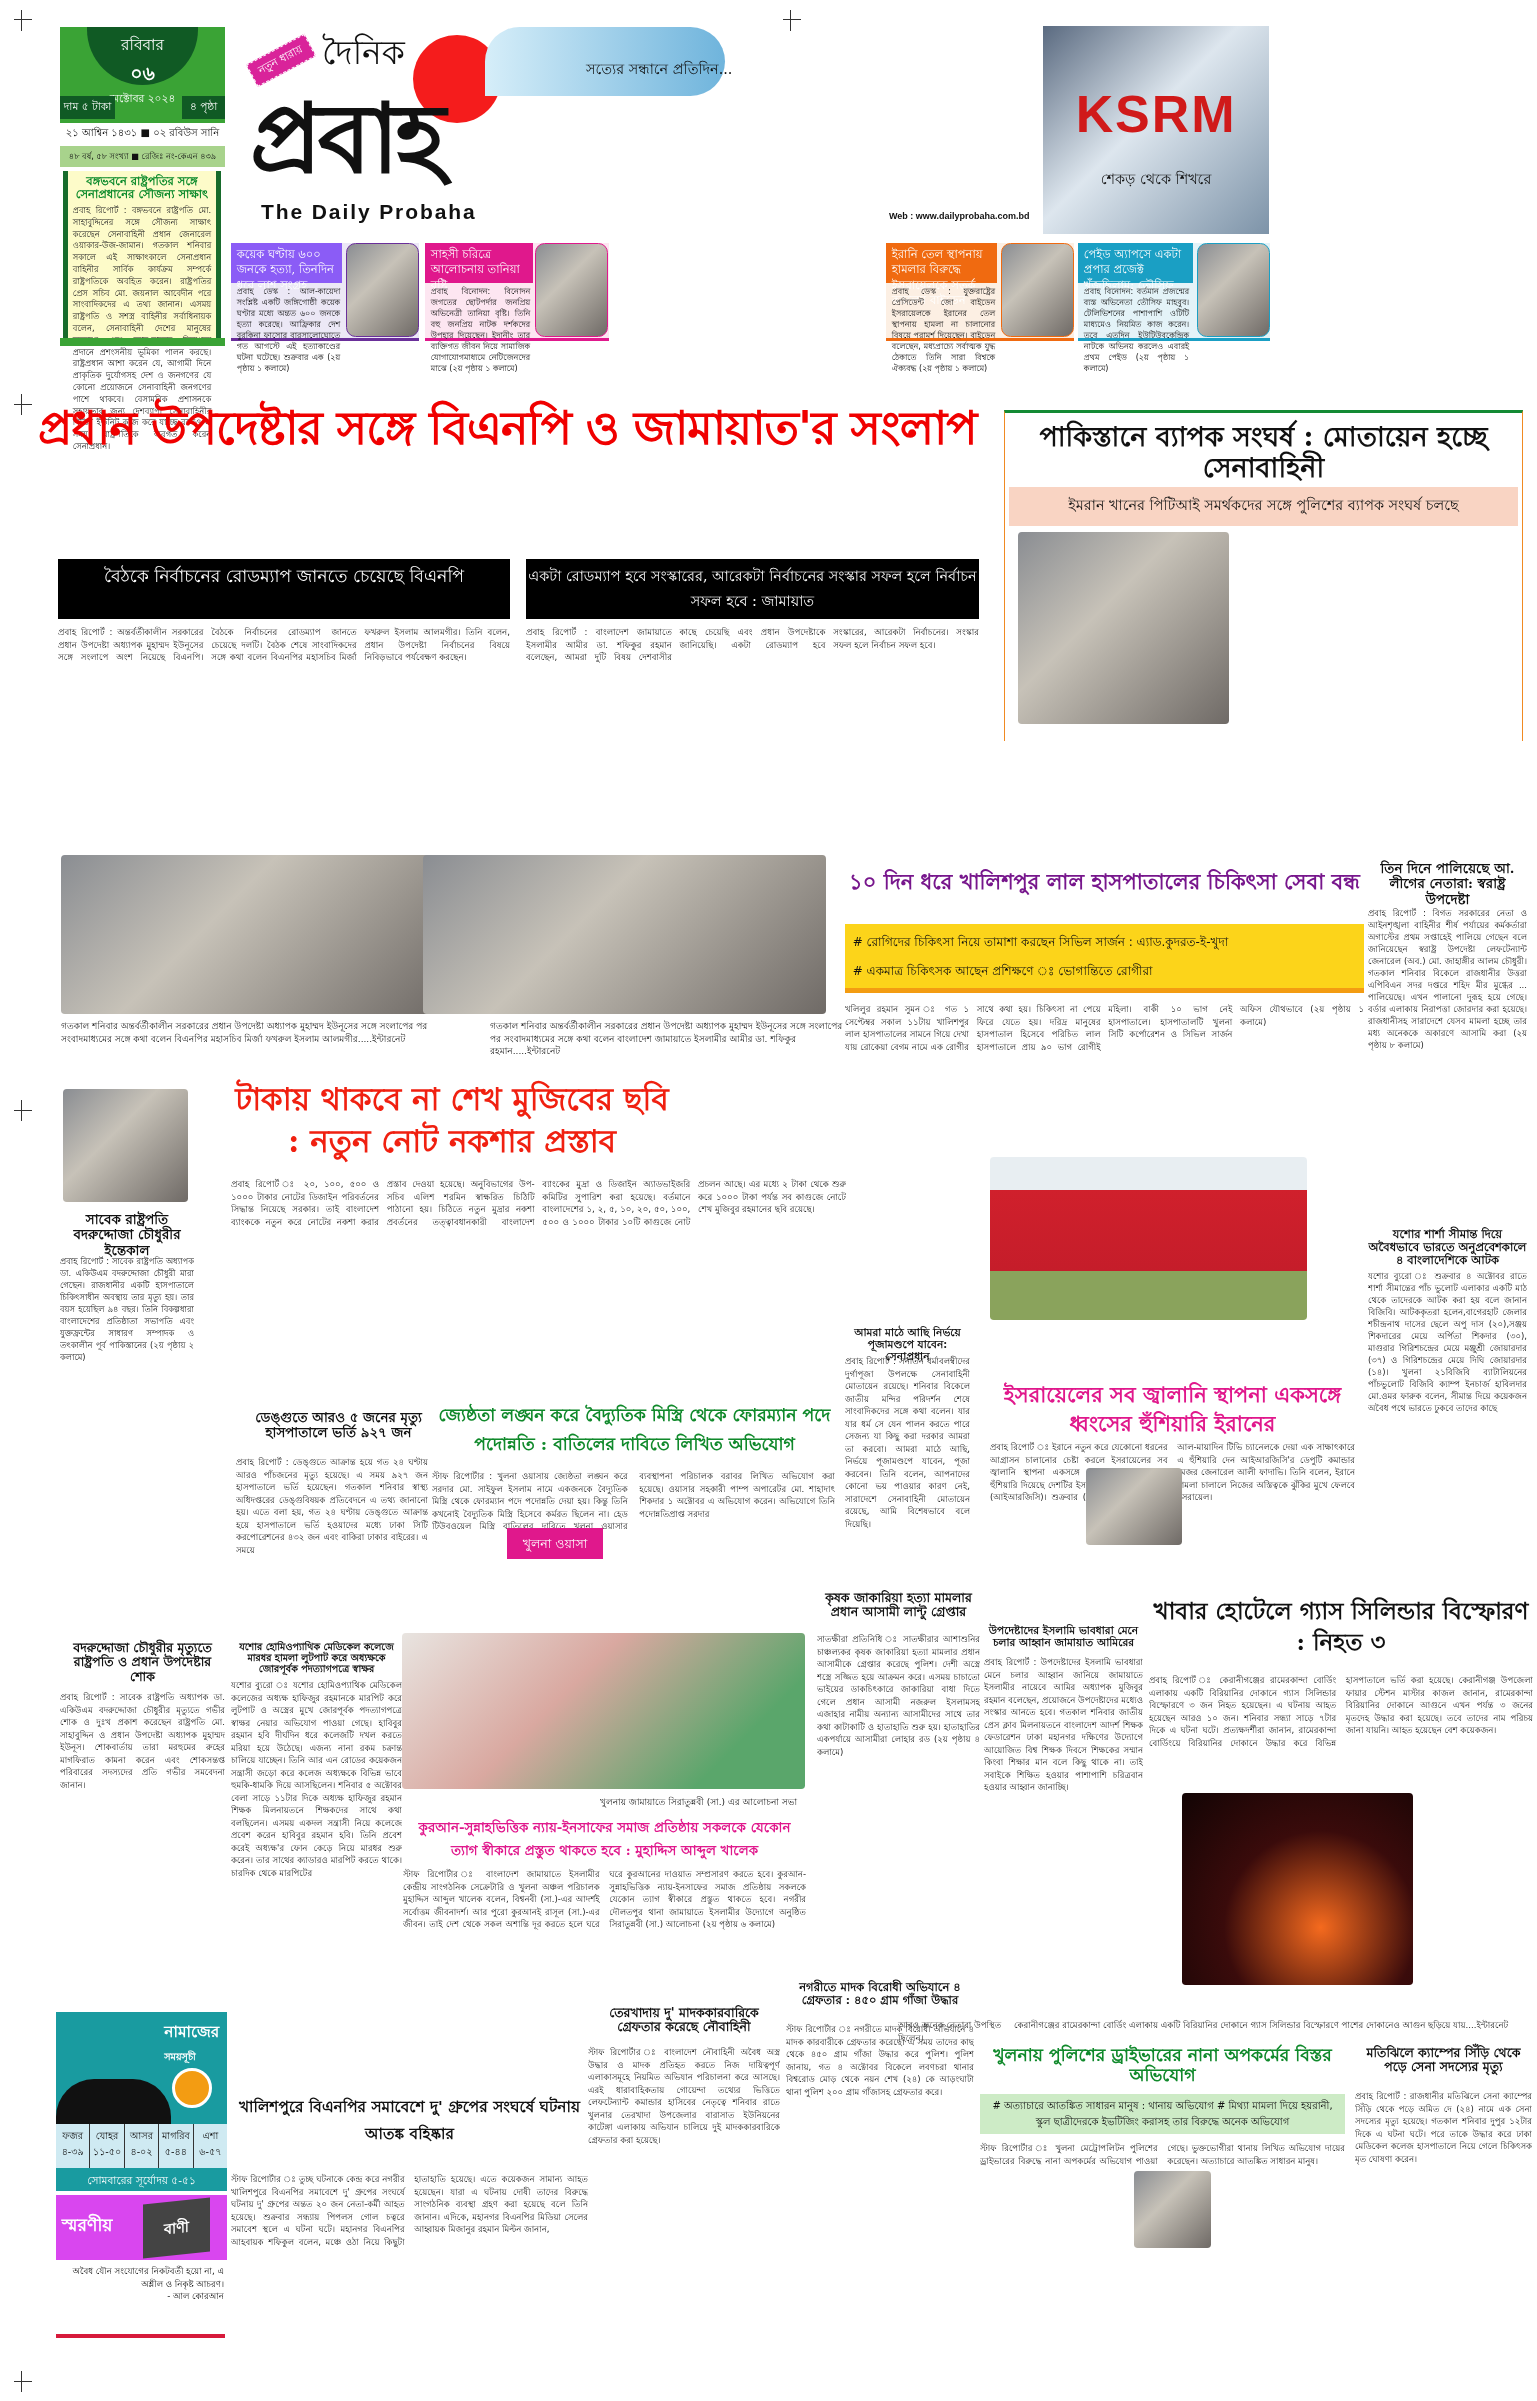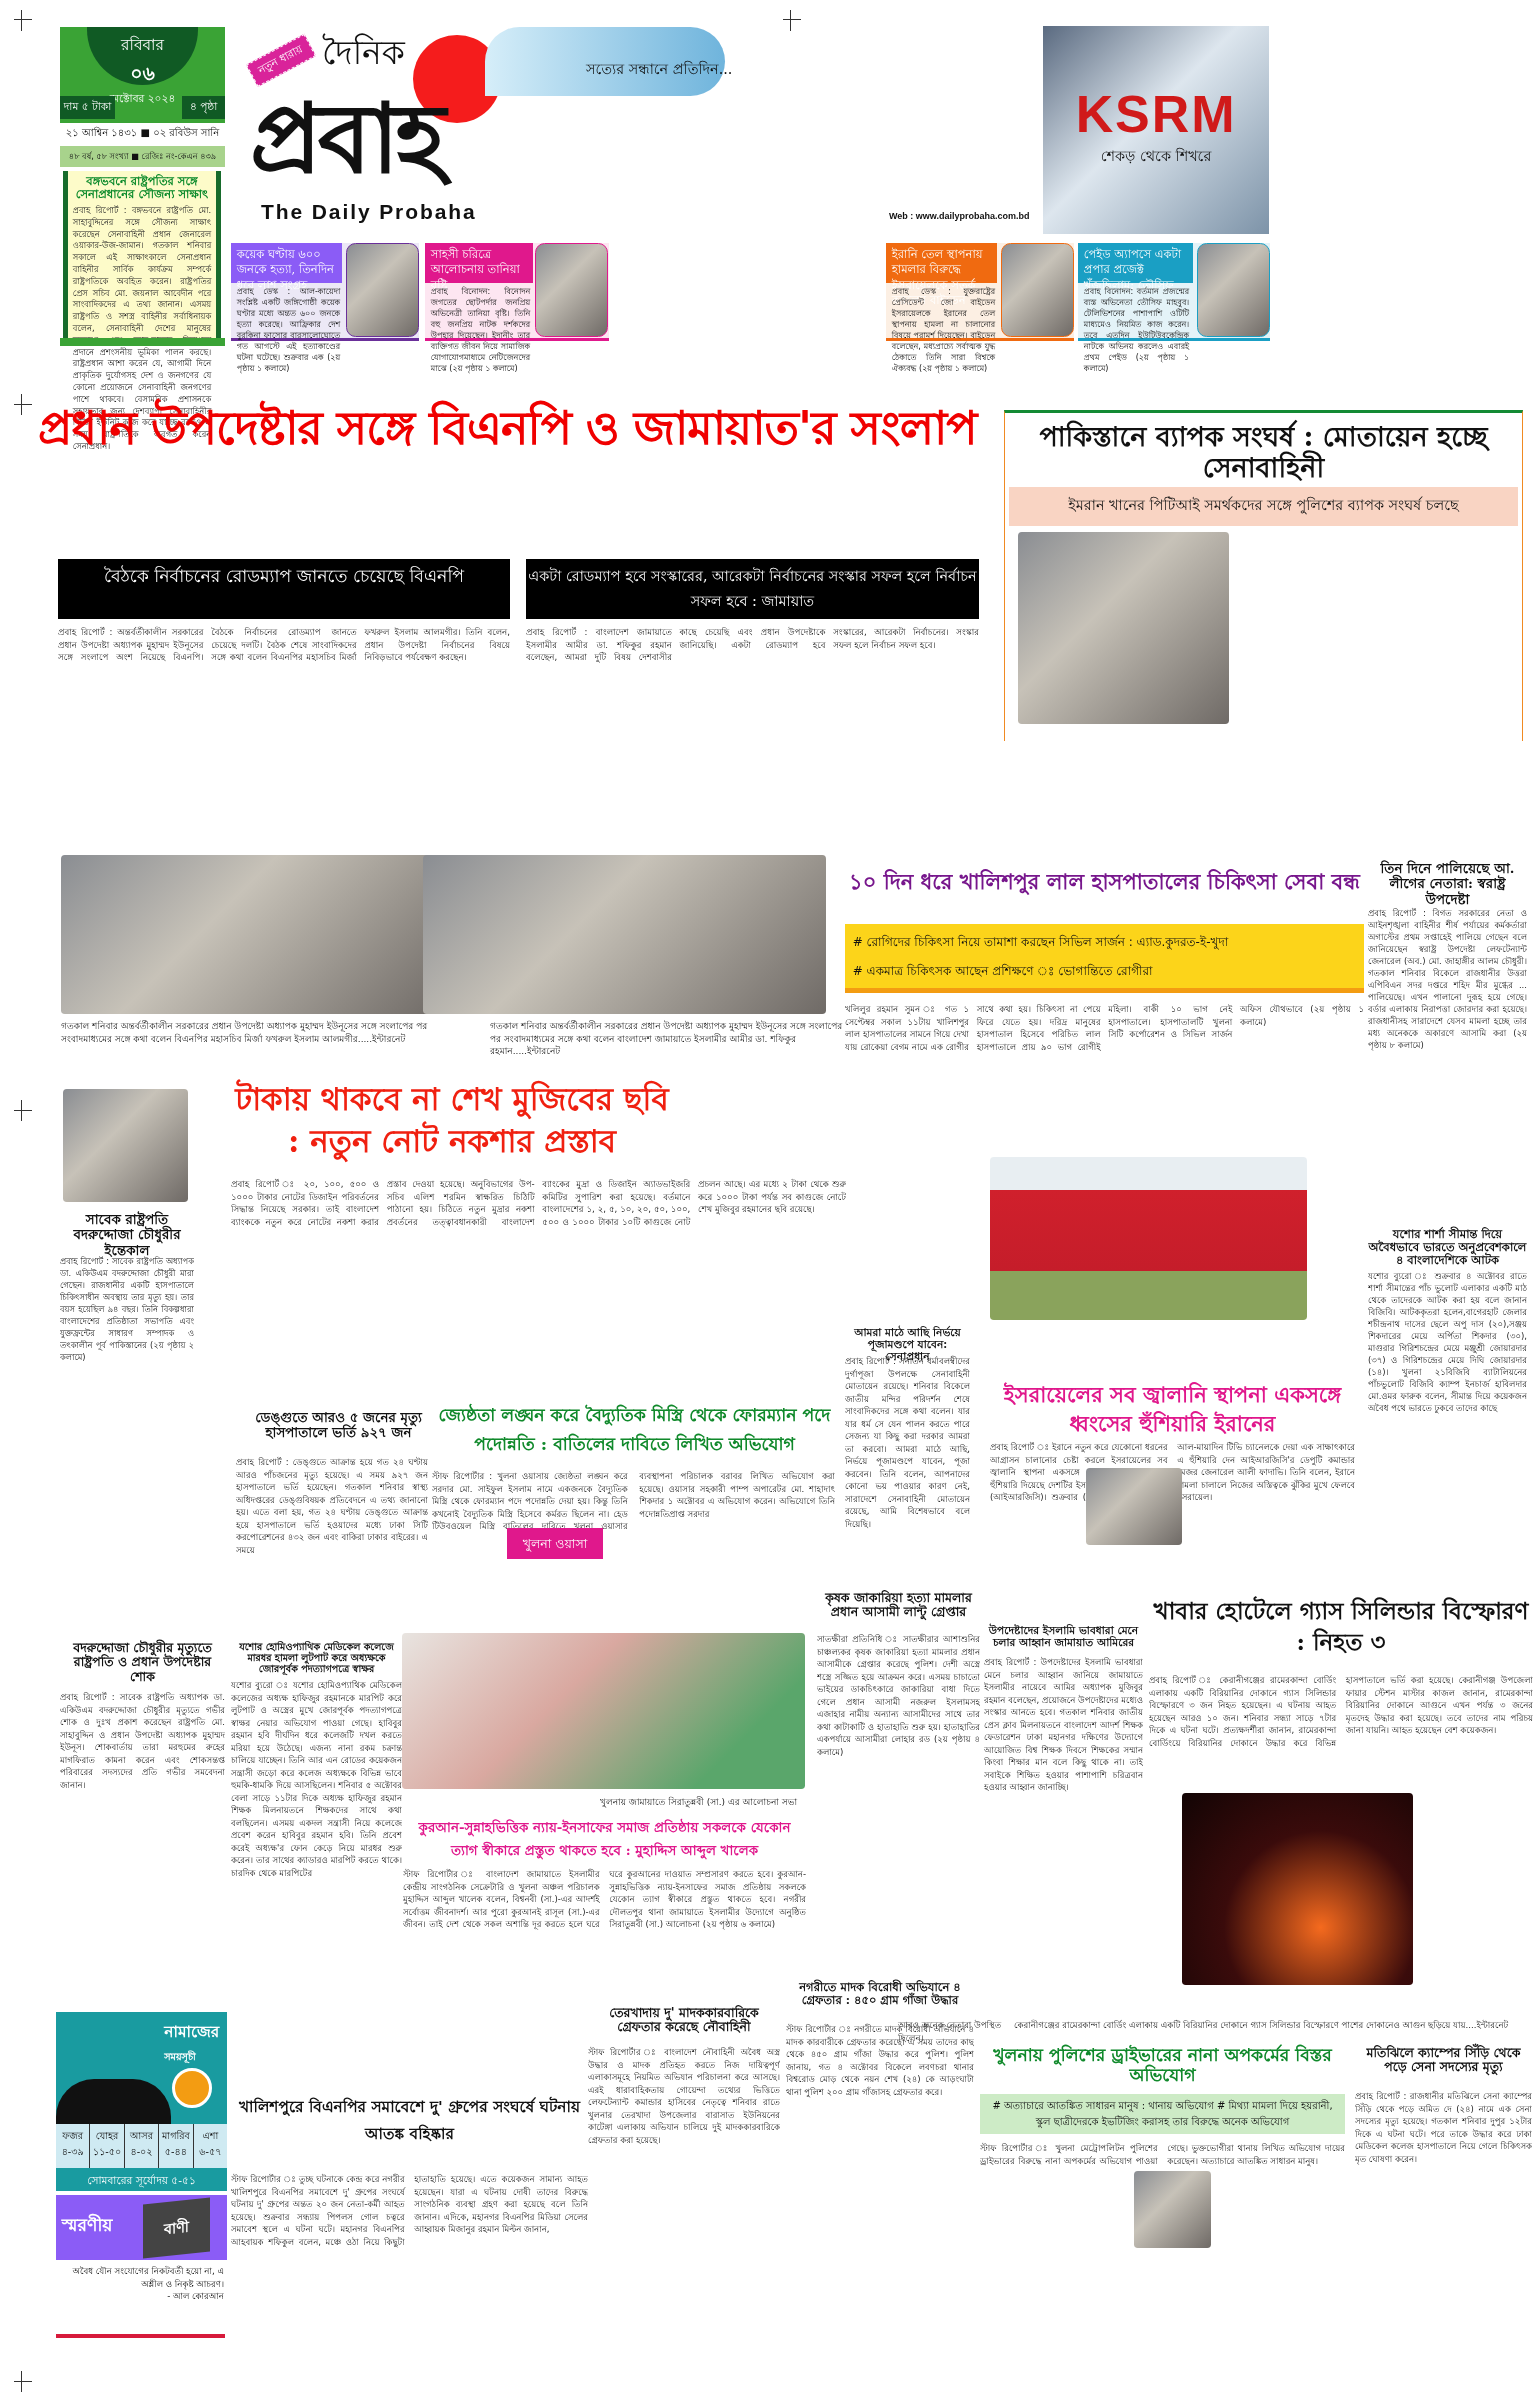--- a/index.html
+++ b/index.html
@@ -28,21 +28,21 @@
 #badge{left:248px;top:48px;background:#d9239a;color:#fff;font-size:10.6px;padding:2.9px 7.7px;transform:rotate(-28deg);border:1px dashed #fff}
 #dainik{left:322px;top:27px;font-size:33px;font-family:"DejaVu Serif",serif}
 #sun{left:413px;top:35px;width:88px;height:88px;border-radius:50%;background:#f51c1c}
 #cloud{left:485px;top:27px;width:240px;height:69px;background:linear-gradient(90deg,#d6eef9,#6fb4dc);border-radius:38px 38px 38px 0}
 #logo{left:250px;top:91px;font-size:96px;font-weight:bold;font-family:"DejaVu Serif",serif;letter-spacing:-3.8px;line-height:1}
 #slogan{left:586px;top:58px;font-size:14.4px;font-weight:normal;font-family:"DejaVu Serif",serif}
 #english{left:261px;top:200px;font-size:21px;font-weight:bold;font-family:"Liberation Sans",sans-serif;letter-spacing:1.9px}
 #web{left:889px;top:211px;font-size:9px;font-family:"Liberation Sans",sans-serif;font-weight:bold}
 #ad{left:1043px;top:26px;width:226px;height:208px;background:linear-gradient(135deg,#5a6a80,#dde6ee 45%,#7d93a8);text-align:center}
 #ad .brand{font-size:52px;font-weight:bold;color:#d01a1a;font-family:"Liberation Sans",sans-serif;margin-top:58px;letter-spacing:1.9px}
-#ad .tag{font-size:14.4px;color:#111;margin-top:1px}
+#ad .tag{font-size:14.4px;color:#111;margin-top:24px}
 
 .teaser{position:absolute;top:243px;height:98px;border-bottom:3.8px solid}
 .teaser .th{color:#fff;font-size:11.5px;padding:3.8px 5.8px;font-family:"DejaVu Serif",serif;height:40px;line-height:15.4px}
 .teaser .tt{font-size:8px;line-height:11px;padding:2.9px 5.8px;text-align:justify}
 .teaser .tp{position:absolute;top:0;width:73px;height:94px;border-radius:9.6px;border:1.9px solid}
 
 #mainhl{left:38px;top:403px;width:961px;font-size:46px;color:#f00000;font-family:"DejaVu Serif",serif;font-weight:bold;line-height:1.1;letter-spacing:-1px}
 #pakbox{left:1004px;top:410px;width:519px;height:331px;border-top:3.8px solid #138a34;border-left:1px solid #f08a22;border-right:1px solid #f08a22}
 #pakbox .hl{font-size:27px;padding:7.7px 3.8px 3.8px;color:#111}
 #pakbox .sub{background:#f9d4c3;font-size:14.4px;text-align:center;padding:7.7px 3.8px;margin:0 3.8px}
@@ -53,21 +53,21 @@
 .hlgreen{color:#10892b}
 .hlpink{color:#e0188c}
 .hlblack{color:#111}
 #namaz{left:56px;top:2012px;width:171px;height:179px;background:#199ba0}
 #namaz .mosque{position:absolute;left:0;bottom:54px;width:115px;height:58px;background:#111;border-radius:38px 38px 0 0}
 #namaz .title{position:absolute;right:7.7px;top:7.7px;color:#fff;font-size:15.4px;font-weight:bold}
 #namaz .clock{position:absolute;right:15.4px;top:56px;width:40px;height:40px;border-radius:50%;background:#f39c12;border:3.8px solid #fff}
 #namaz .times{position:absolute;left:0;bottom:23px;width:100%;height:44px;background:#cfeaf2;display:flex}
 #namaz .times div{flex:1;text-align:center;font-size:9.6px;border-right:1px solid #333;padding-top:3.8px;line-height:16.3px}
 #namaz .sunrise{position:absolute;left:0;bottom:0;width:100%;height:21px;color:#fff;font-size:10.6px;text-align:center;line-height:21px}
-#smaraniya{left:56px;top:2195px;width:171px;height:65px;background:#8b5cf6;color:#fff;font-size:17.3px;font-weight:bold;padding:17.3px 5.8px}
+#smaraniya{left:56px;top:2195px;width:171px;height:65px;background:#d946ef;color:#fff;font-size:17.3px;font-weight:bold;padding:17.3px 5.8px}
 #smaraniya .book{position:absolute;right:17.3px;top:5.8px;width:67px;height:54px;background:#444;color:#fff;font-size:14.4px;text-align:center;line-height:54px;transform:skewY(-6deg)}
 #quote{left:63px;top:2265px;width:161px;font-size:8.6px;text-align:right;line-height:12.5px}
 #quoteline{left:56px;top:2334px;width:169px;height:3.8px;background:#d71a3b}
 .pinkbox{position:absolute;left:507px;top:1528px;width:96px;height:31px;background:#e0188c;color:#fff;font-size:12.5px;text-align:center;line-height:31px}
 .greenband{position:absolute;background:#cdebc6;font-size:10px;text-align:center;line-height:16.3px;padding:3.8px}
 </style>
 </head>
 <body>
 
 <div class="cmyk" style="left:21px;top:9.6px"></div>

